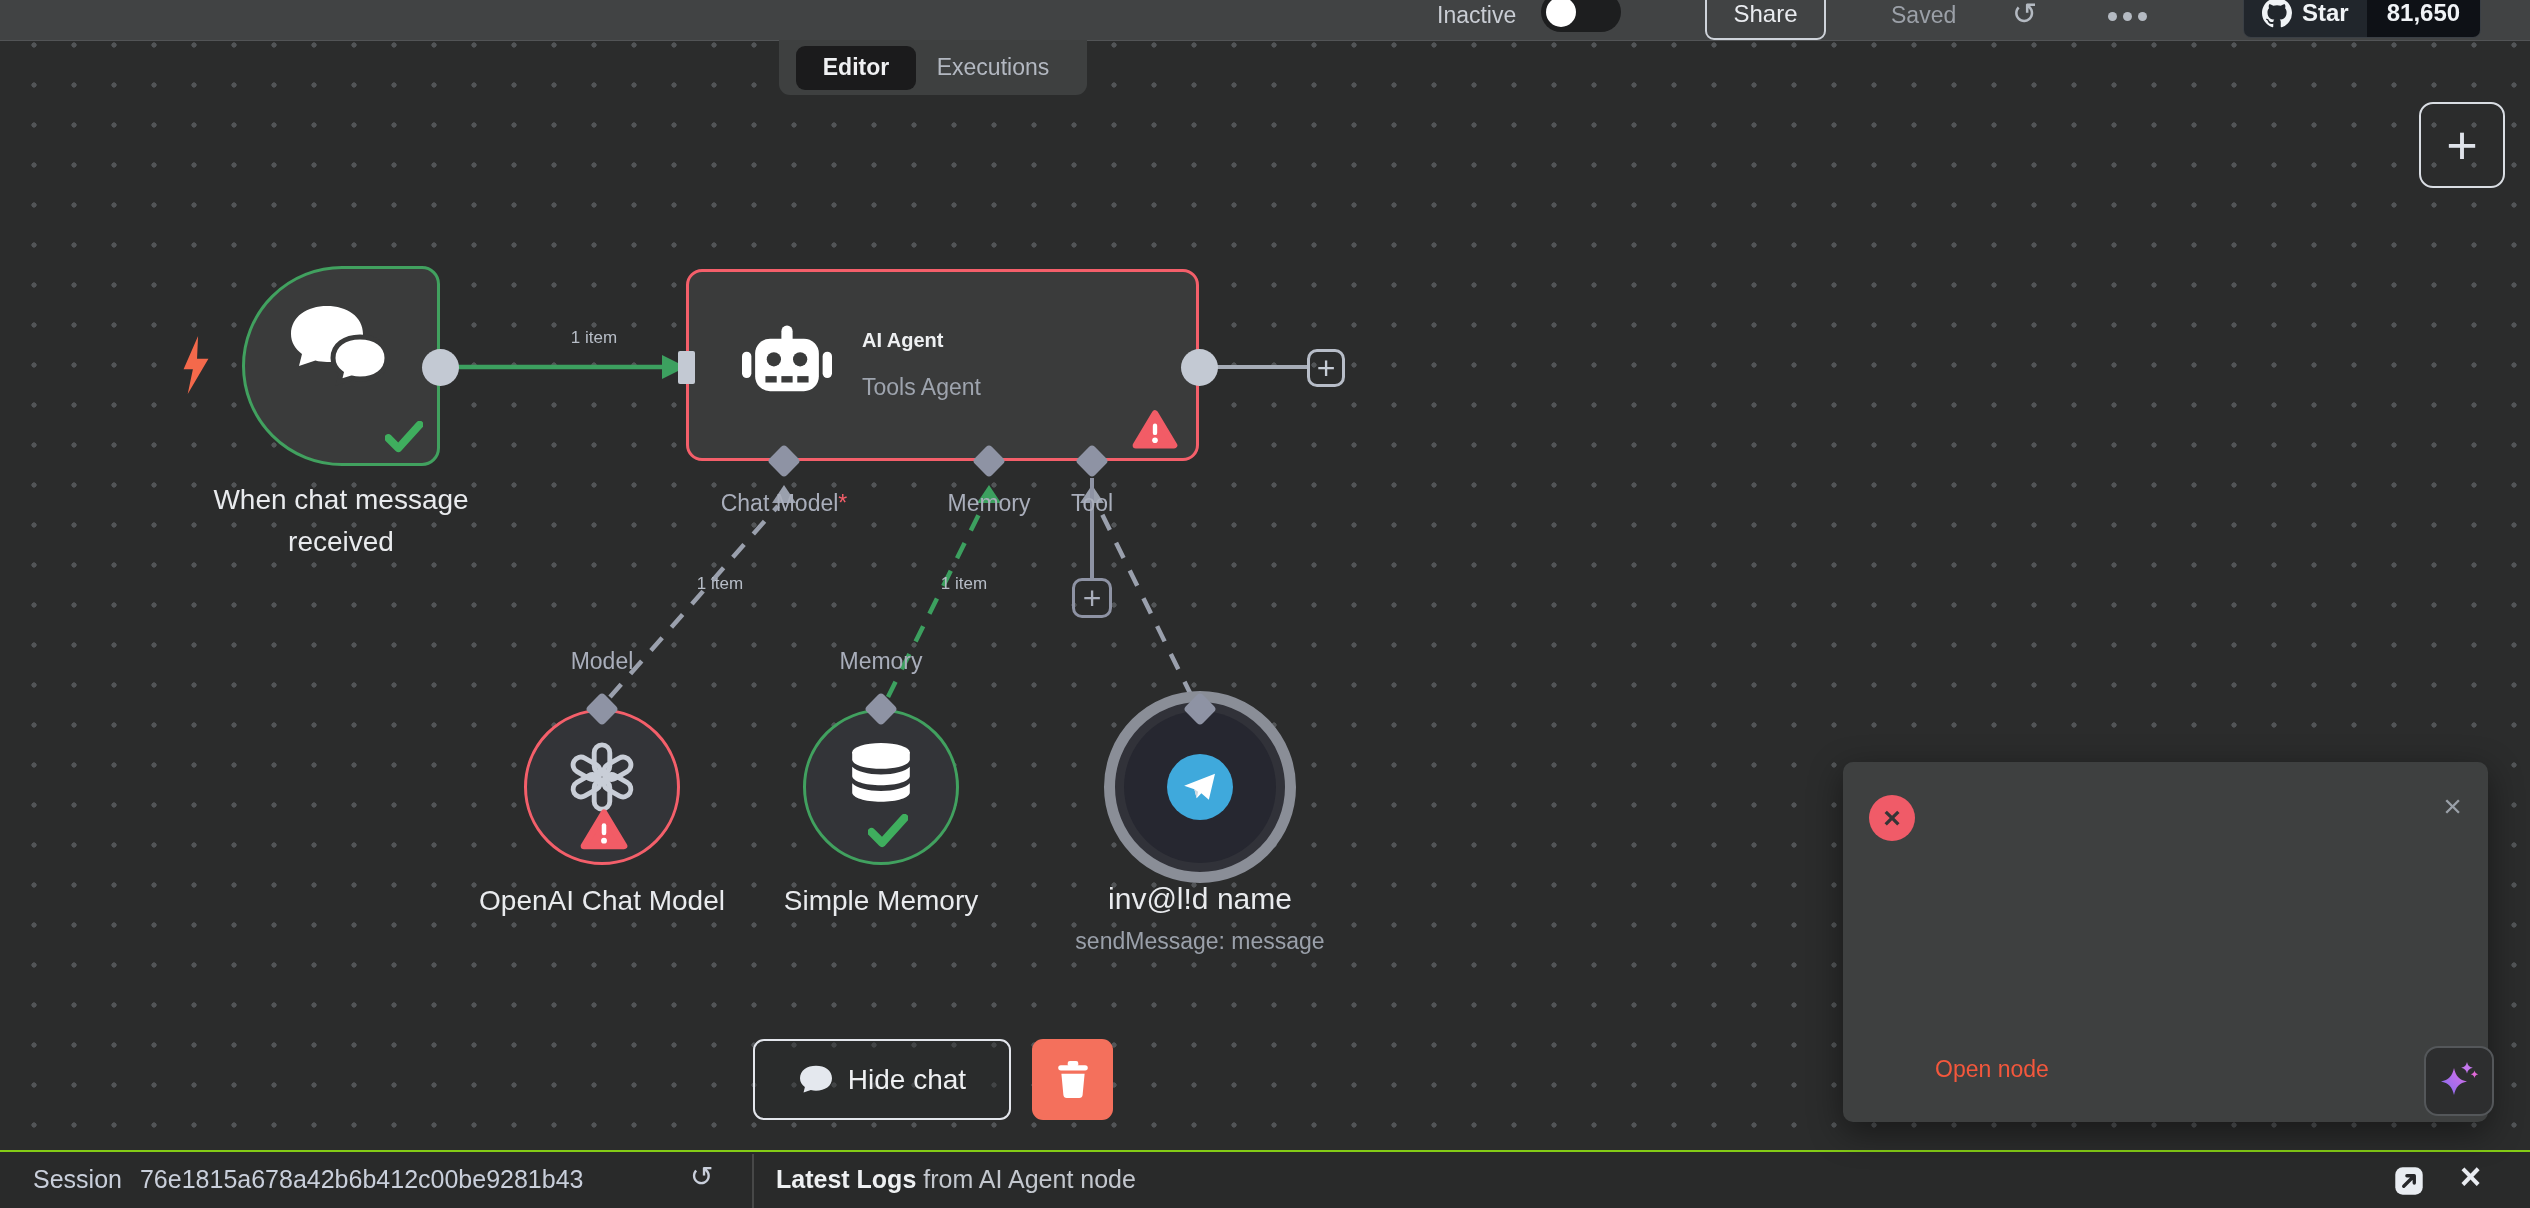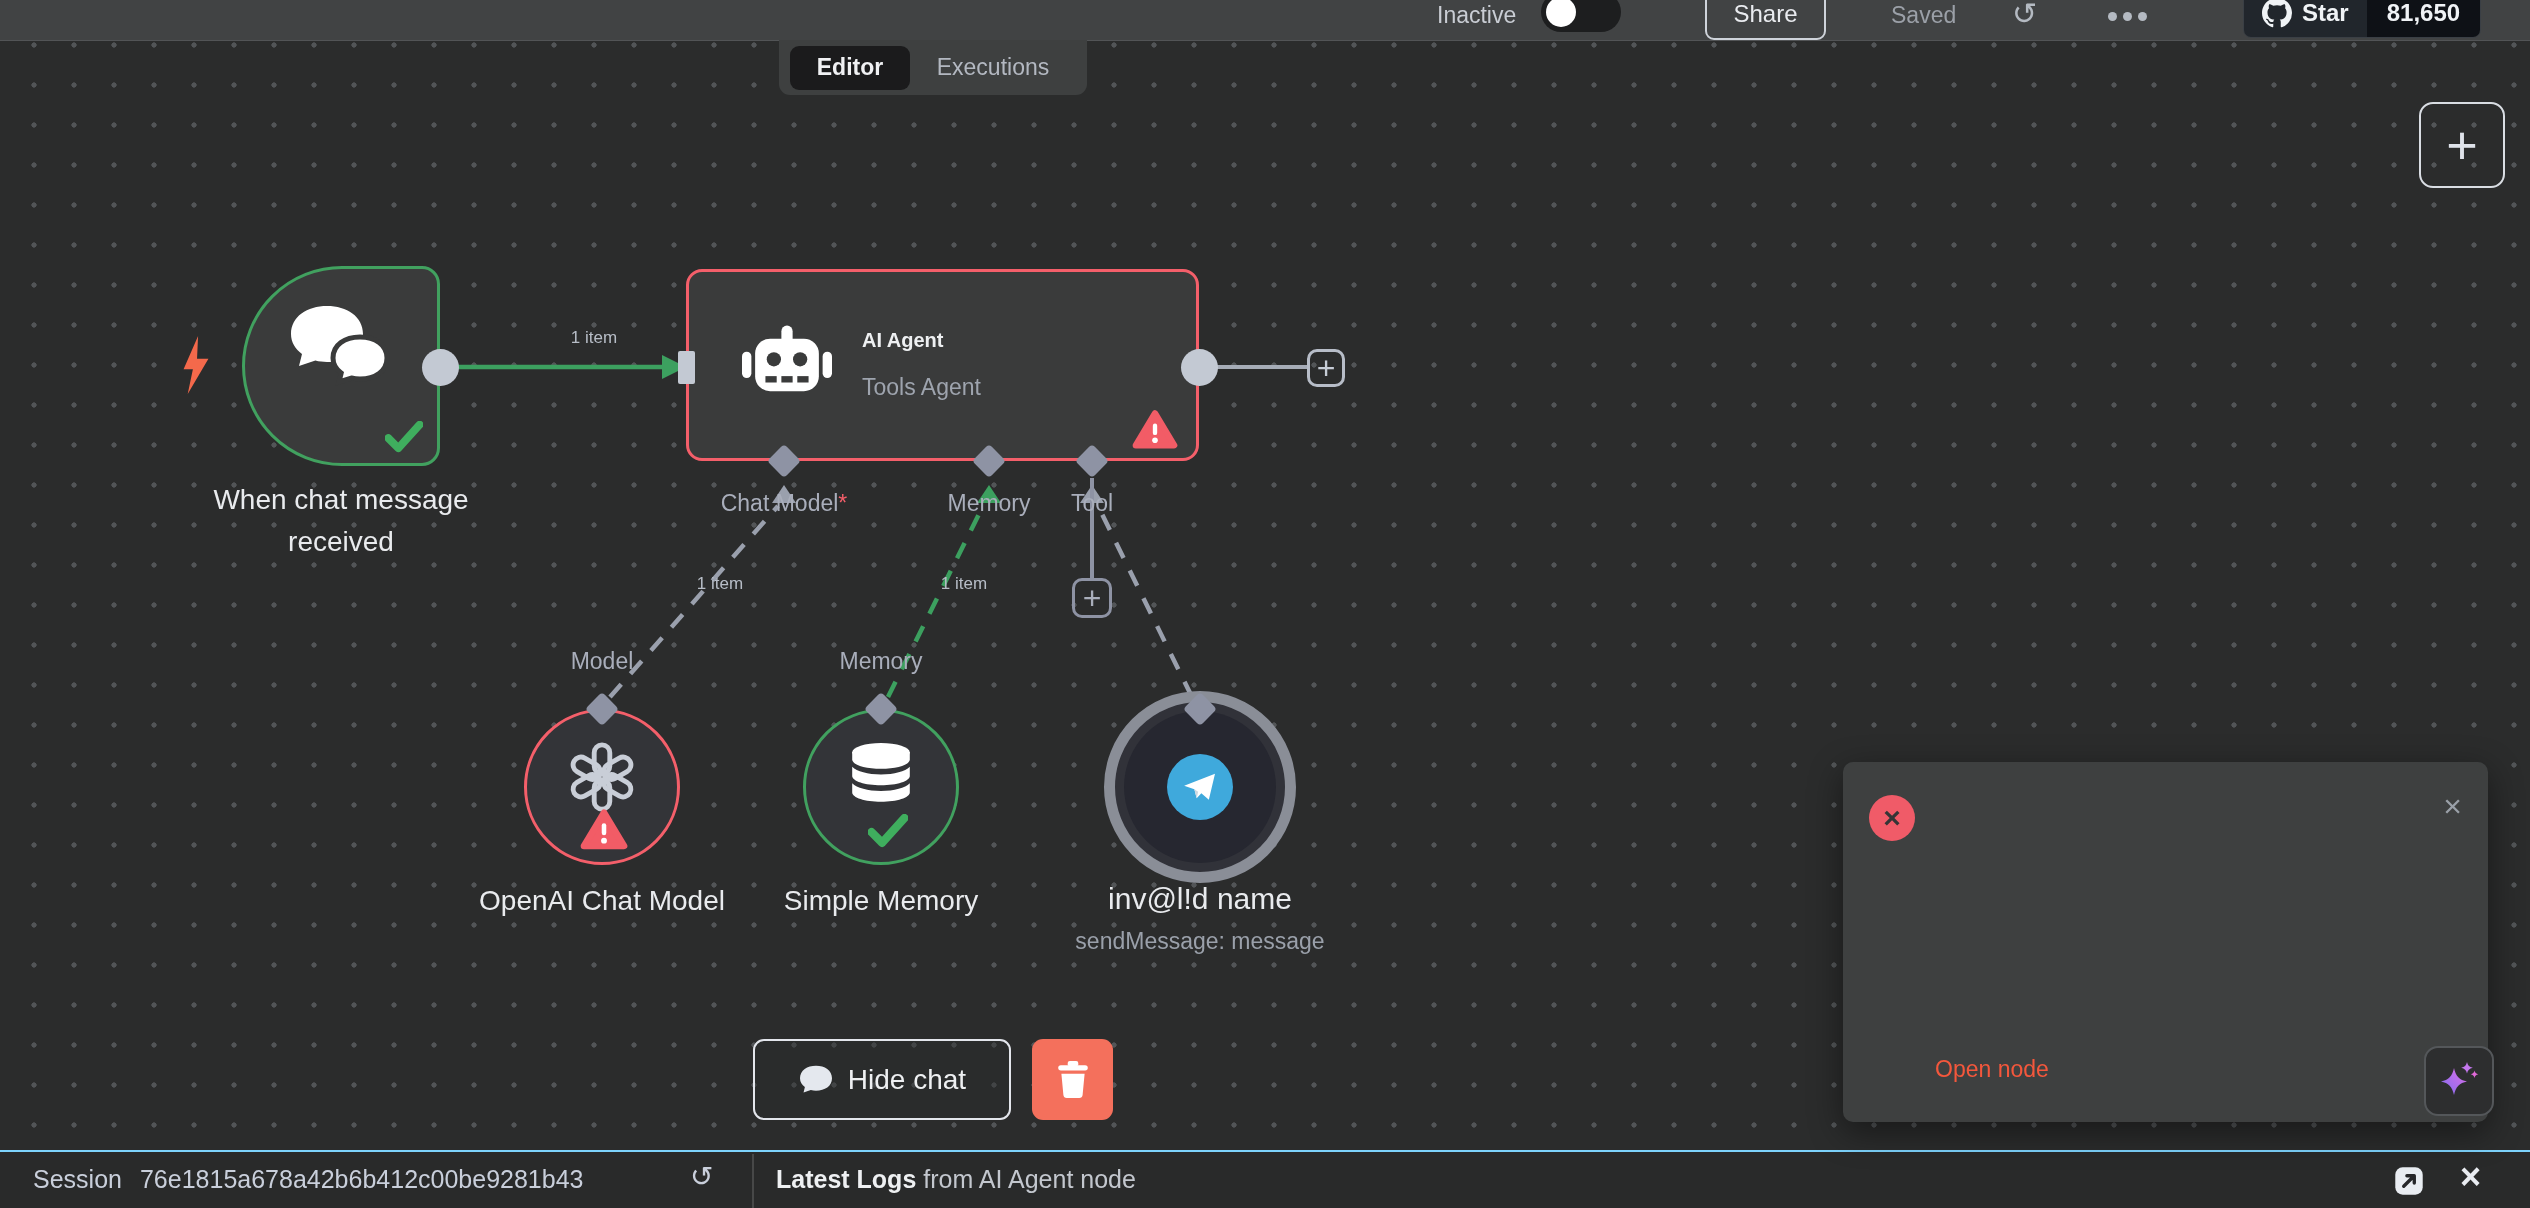--- a/index.html
+++ b/index.html
@@ -25,21 +25,21 @@
   .star-widget { position:absolute; left:2243px; top:-12px; height:50px; display:flex;
     border-radius:8px; overflow:hidden; border:1px solid #3a3f45; }
   .star-left { background:#21262c; display:flex; align-items:center; gap:10px; padding:0 18px;
     color:#f0f3f6; font-size:24px; font-weight:700; }
   .star-right { background:#0e1116; display:flex; align-items:center; padding:0 20px;
     color:#f0f3f6; font-size:24px; font-weight:700; }
 
   
   .tabs { position:absolute; left:779px; top:40px; width:308px; height:55px;
     background:#3e4040; border-radius:0 0 11px 11px; display:flex; align-items:center;
-    padding:0 11px; z-index:11; }
+    padding:0 17px; z-index:11; }
   .tab-editor { width:120px; height:44px; background:#1b1b1c; border-radius:9px;
     color:#f0f1f3; font-size:23px; font-weight:600; display:flex; align-items:center;
     justify-content:center; }
   .tab-exec { flex:1; text-align:center; color:#b3b8c1; font-size:23px; }
 
   
   .canvas { position:absolute; left:0; top:41px; width:2530px; height:1109px;
     background-image:radial-gradient(circle, rgba(158,163,170,.34) 2.4px, transparent 2.8px);
     background-size:40px 40px; background-position:14px 24px; }
   svg.wires { position:absolute; left:0; top:0; width:2530px; height:1208px; z-index:1; }
@@ -109,21 +109,21 @@
   .toast-close { position:absolute; right:26px; top:26px; color:#9aa0a8; font-size:32px; }
   .toast-body { position:absolute; left:92px; top:120px; width:420px; font-size:23px;
     color:#d9dce1; line-height:42px; }
   .toast-action { position:absolute; left:92px; top:294px; font-size:23px; color:#f4573c; }
   .assistant-btn { position:absolute; left:2424px; top:1046px; width:70px; height:70px;
     background:#2d2e2f; border:2px solid #54575a; border-radius:14px; display:flex;
     align-items:center; justify-content:center; z-index:7; }
 
   
   .logbar { position:absolute; left:0; top:1150px; width:2530px; height:58px;
-    background:#292a2a; border-top:2px solid #7dd3fc; z-index:5; }
+    background:#292a2a; border-top:2px solid #84cc16; z-index:5; }
   .session { position:absolute; left:33px; top:13px; font-size:25px; color:#c9cfdb; }
   .session .sid { margin-left:18px; }
   .refresh { position:absolute; left:690px; top:8px; font-size:28px; color:#c9cfdb; }
   .log-divider { position:absolute; left:752px; top:2px; width:2px; height:56px; background:#474848; }
   .latest { position:absolute; left:776px; top:13px; font-size:25px; color:#c3c7ce; }
   .latest b { color:#eef0f2; font-weight:700; }
   .popout { position:absolute; left:2390px; top:10px; }
   .log-close { position:absolute; left:2460px; top:4px; font-size:36px; font-weight:700; color:#e9ecf1; }
 </style>
 </head>

